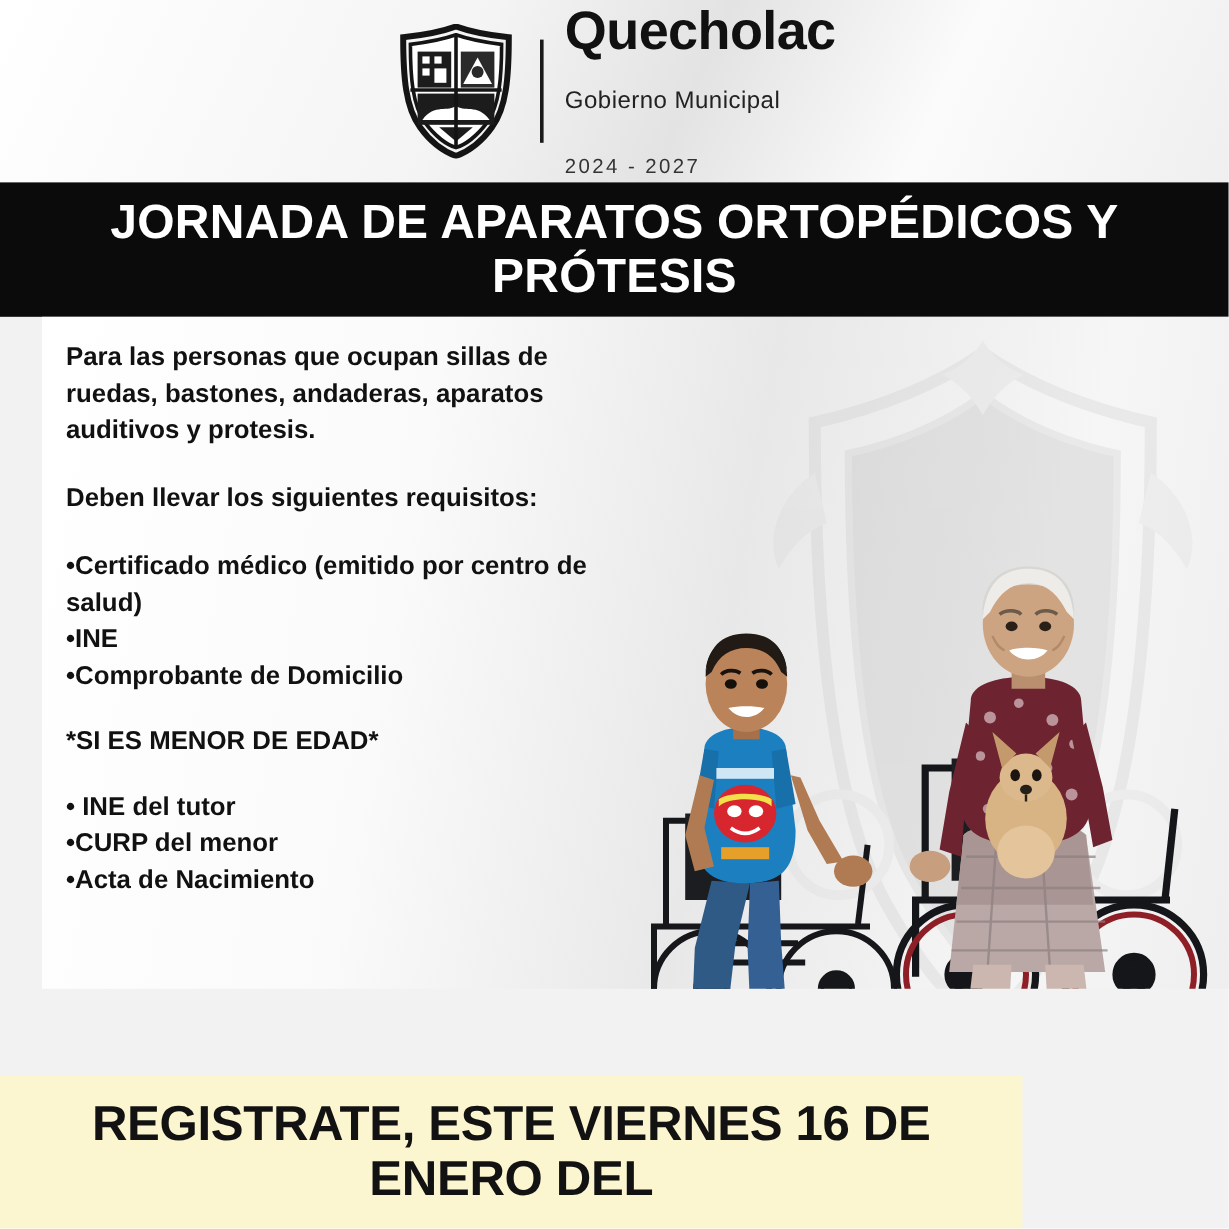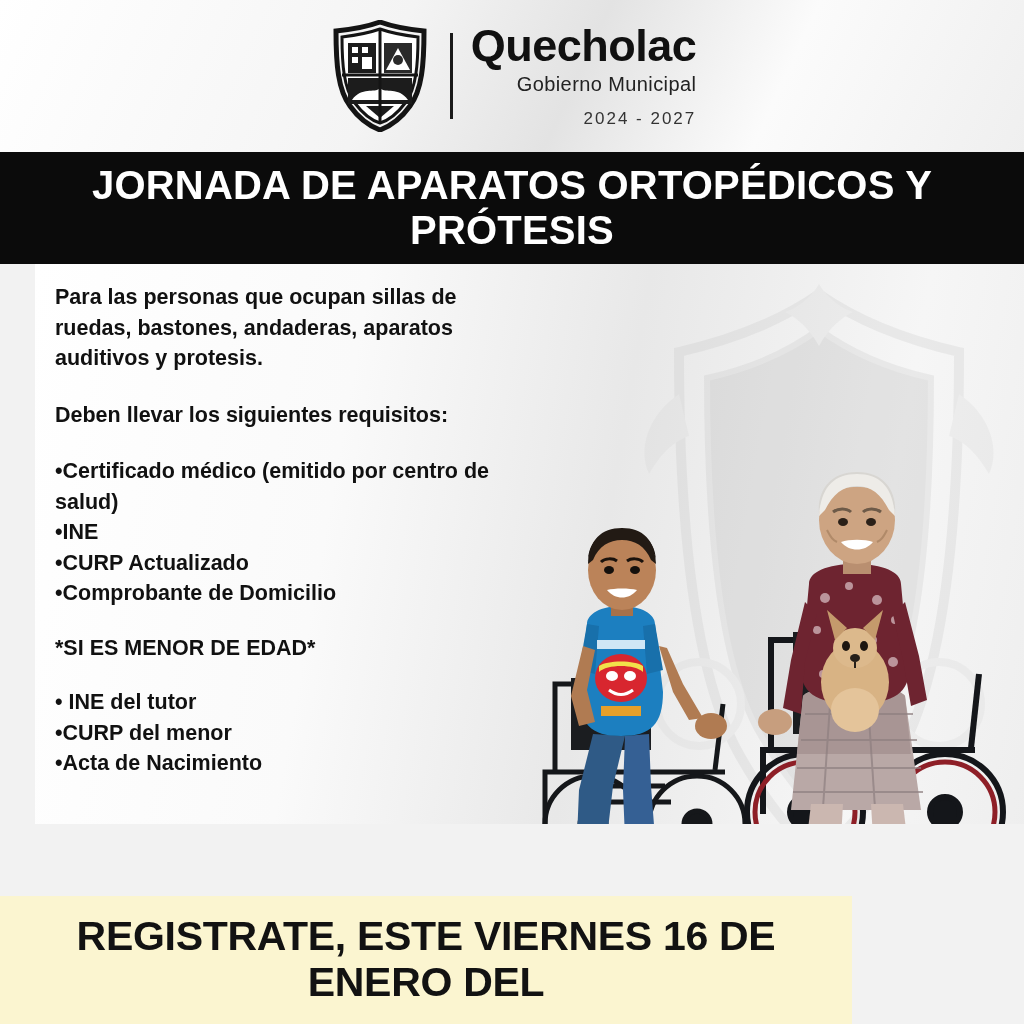--- a/index.html
+++ b/index.html
@@ -26,21 +26,21 @@
   .header-inner { display: flex; align-items: center; gap: 18px; }
   .crest {
     width: 104px; height: 112px;
     position: relative;
     display: flex; align-items: center; justify-content: center;
   }
   .crest svg { width: 104px; height: 112px; display: block; }
   .crest-divider {
     width: 3px; height: 86px; background: #1a1a1a;
   }
-  .wordmark { display: flex; flex-direction: column; align-items: flex-end; }
+  .wordmark { display: flex; flex-direction: column; align-items: flex-start; gap: 20px; }
   .wordmark .name {
     font-size: 45px; font-weight: bold; color: #111; letter-spacing: -0.5px;
     line-height: 1.02;
   }
   .wordmark .sub {
     font-size: 20px; color: #222; letter-spacing: 0.4px; margin-top: 4px;
   }
   .wordmark .years {
     font-size: 17px; color: #333; letter-spacing: 2px; margin-top: 13px; font-weight: 500;
   }
@@ -170,21 +170,20 @@
       </svg>
     </div>
 
     <div class="requirements">
       <p>Para las personas que ocupan sillas de ruedas, bastones, andaderas, aparatos auditivos y protesis.</p>
       <div class="gap"></div>
       <p>Deben llevar los siguientes requisitos:</p>
       <div class="gap"></div>
       <p>•Certificado médico (emitido por centro de salud)</p>
       <p>•INE</p>
-      <p>•CURP Actualizado</p>
       <p>•Comprobante de Domicilio</p>
       <div class="gap-sm"></div>
       <p>*SI ES MENOR DE EDAD*</p>
       <div class="gap-sm"></div>
       <p>• INE del tutor</p>
       <p>•CURP del menor</p>
       <p>•Acta de Nacimiento</p>
     </div>
 
     <div class="photo">

